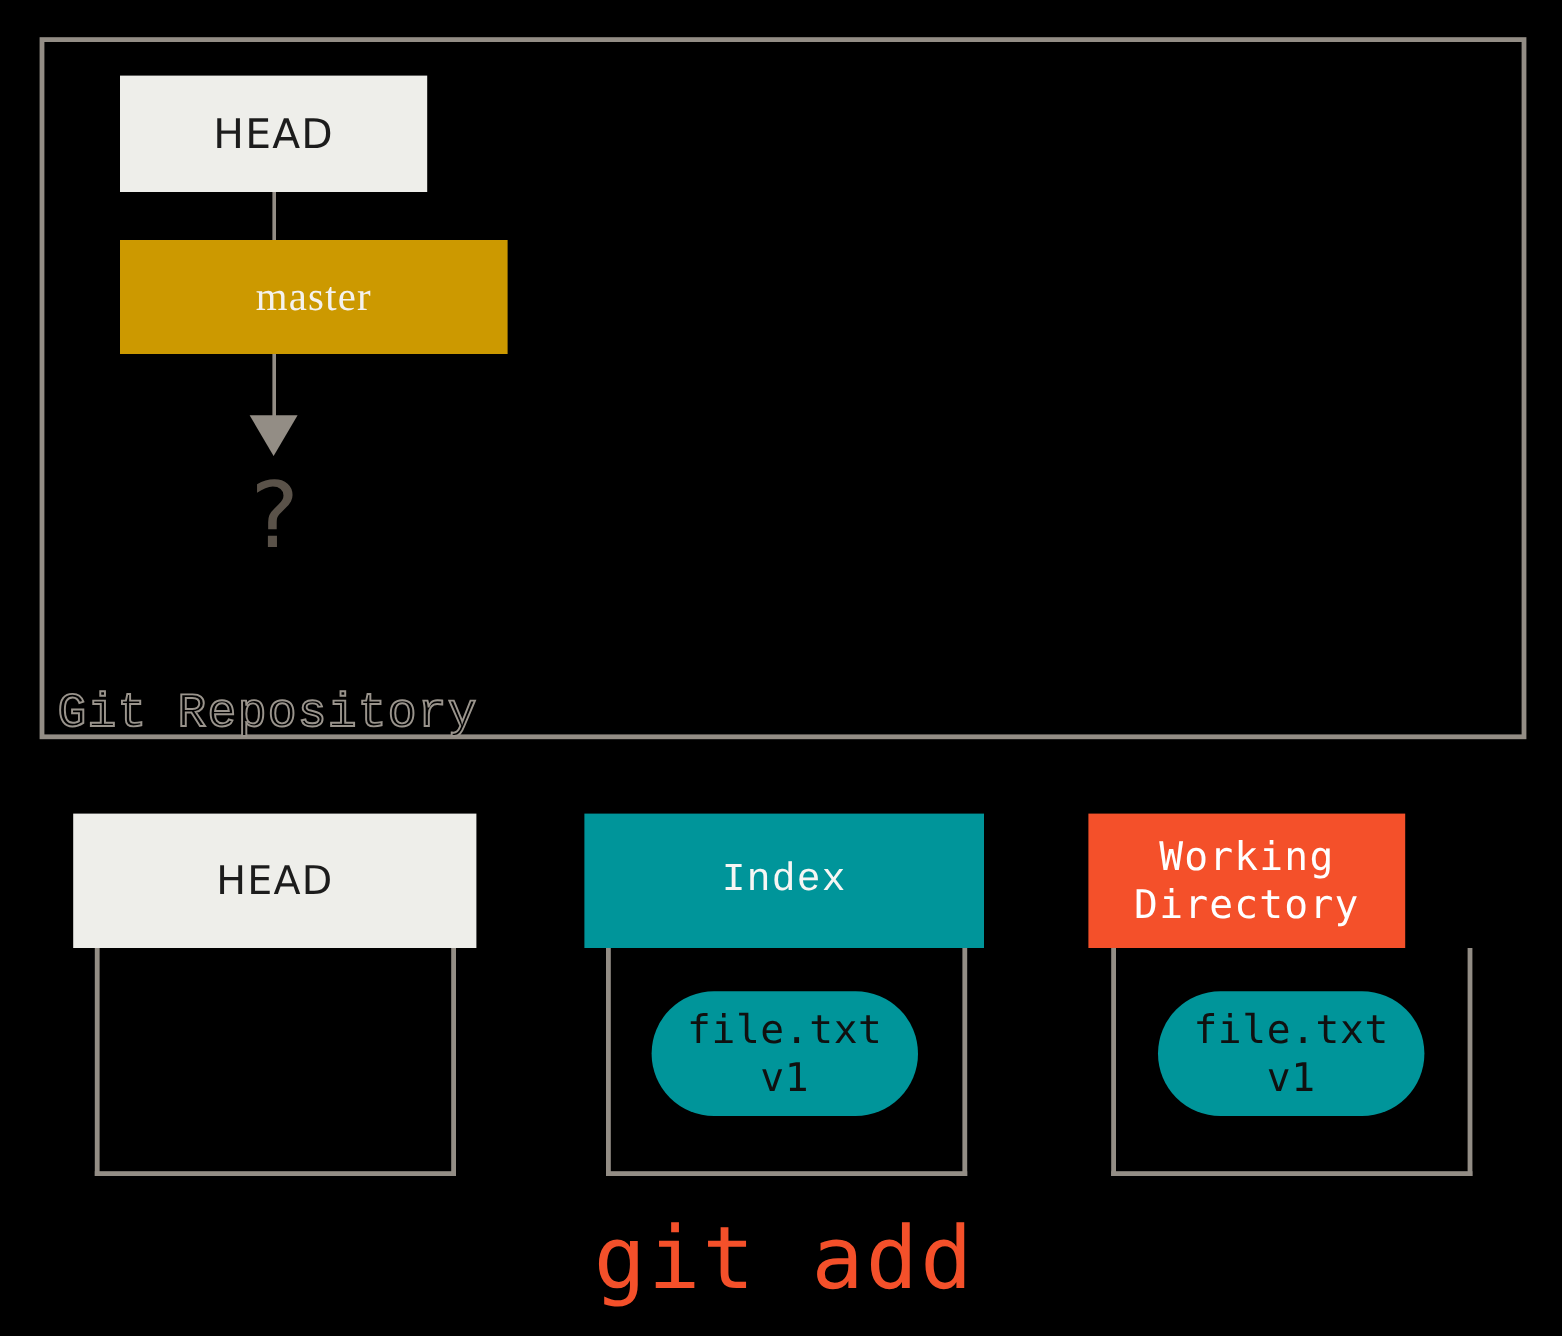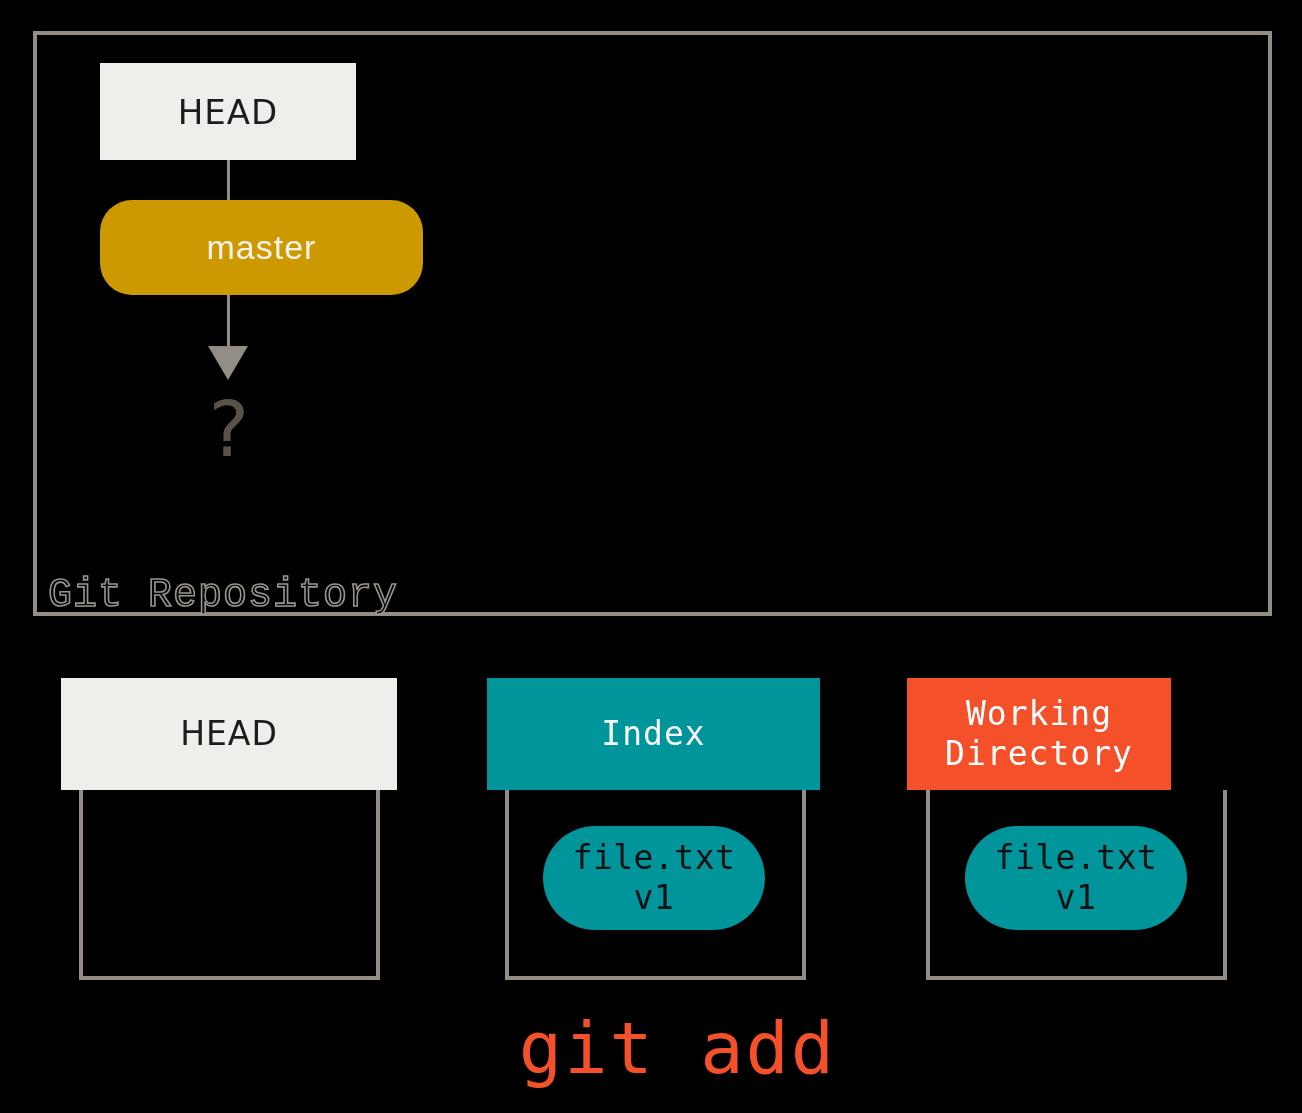--- a/index.html
+++ b/index.html
@@ -64,22 +64,21 @@
     top: 200px;
     width: 323px;
     height: 95px;
     background: #cc9900;
     display: flex;
     align-items: center;
     justify-content: center;
     color: #f4f2ee;
     font-size: 34px;
     letter-spacing: 1px;
-    font-family: Liberation Sans, sans-serif;
-    border-radius: 32px;
+    font-family: Liberation Serif, serif;
   }
 
   
   .repo-connector {
     position: absolute;
     width: 3px;
     background: #938d85;
   }
   #connector-head-master { left: 227px; top: 160px; height: 41px; }
   #connector-master-q    { left: 227px; top: 295px; height: 52px; }
@@ -138,20 +137,21 @@
     color: #1c1c1c;
     font-family: "DejaVu Sans", sans-serif;
   }
   #head-area-body { left: 79px; top: 790px; width: 301px; height: 190px; }
 
   
   #index-area-header {
     left: 487px; top: 678px; width: 333px; height: 112px;
     background: #00959a;
     color: #f6f6f4;
+    font-family: Liberation Mono, monospace;
   }
   #index-area-body { left: 505px; top: 790px; width: 301px; height: 190px; }
 
   
   #wd-area-header {
     left: 907px; top: 678px; width: 264px; height: 112px;
     background: #f4502a;
     color: #ffffff;
   }
   #wd-area-body { left: 926px; top: 790px; width: 301px; height: 190px; }
@@ -183,21 +183,20 @@
     position: absolute;
     left: 487px;
     top: 1008px;
     width: 333px;
     text-align: center;
     font-size: 72px;
     line-height: 80px;
     letter-spacing: 2px;
     color: #f4502a;
     font-family: "DejaVu Sans Mono", monospace;
-    margin-left: 24px;
   }
 </style>
 </head>
 <body>
 
 <div id="repo-frame"></div>
 
 <div id="repo-head-node">HEAD</div>
 
 <div class="repo-connector" id="connector-head-master"></div>

